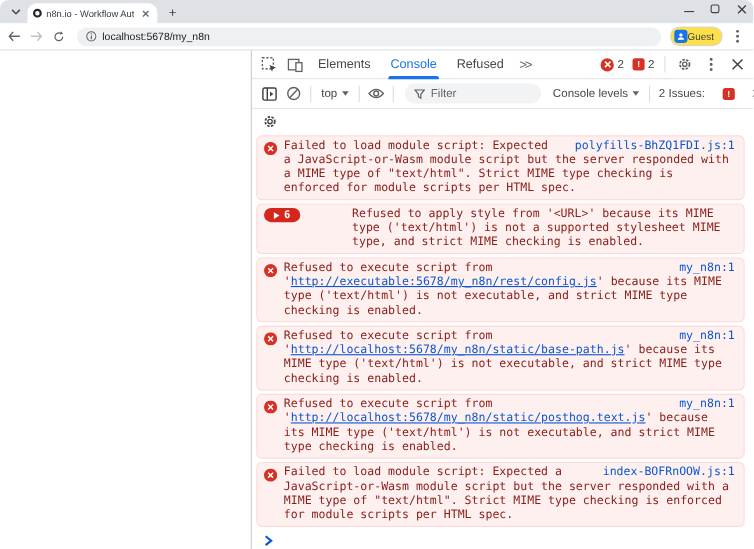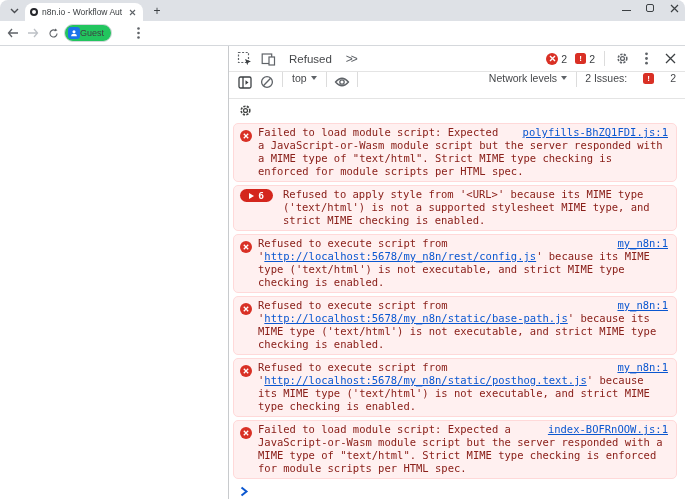--- a/index.html
+++ b/index.html
@@ -22,21 +22,21 @@
   .win-controls { position:absolute; right:6px; top:2px; display:flex; gap:14px; align-items:center; height:12px; }
   .win-btn { width:10px; height:10px; display:flex; align-items:center; justify-content:center; color:#3c4043; }
   .win-min { border-bottom:1.2px solid #3c4043; height:1px; width:9px; margin-top:5px; }
   .win-max { width:8px; height:8px; border:1.2px solid #3c4043; border-radius:2px; }
 
   .toolbar { height:25px; background:#fff; border-bottom:1px solid #d5d8dc; display:flex; align-items:center; padding:0 8px 0 4px; gap:2px; flex:none; }
   .nav-btn { width:18px; height:18px; display:flex; align-items:center; justify-content:center; font-size:12px; color:#5f6368; border-radius:50%; flex:none; }
   .nav-btn.disabled { color:#bdc1c6; }
   .omnibox { flex:1; height:17px; background:#eef1f4; border-radius:9px; display:flex; align-items:center; padding:0 8px; gap:5px; margin:0 6px; min-width:0; }
   .omni-url { font-size:9.5px; color:#202124; white-space:nowrap; }
-  .guest-pill { height:18px; border:1px solid #d5d8dc; border-radius:10px; display:flex; align-items:center; gap:0; padding:0 7px 0 3px; flex:none; margin-right:17px; background:#22c55e; }
+  .guest-pill { height:18px; border:1px solid #d5d8dc; border-radius:10px; display:flex; align-items:center; gap:0; padding:0 7px 0 3px; flex:none; margin-right:4px; background:#fde047; }
   .guest-avatar { width:12px; height:12px; background:#1a73e8; border-radius:3px; display:flex; align-items:center; justify-content:center; flex:none; }
   .guest-label { font-size:9px; color:#3c4043; }
   .kebab { width:14px; height:16px; display:flex; align-items:center; justify-content:center; flex:none; }
 
   
   .main { flex:1; display:flex; min-height:0; }
   .page { flex:1; background:#fff; }
   .devtools { width:457px; flex:none; border-left:1px solid #c8cacd; display:flex; flex-direction:column; background:#fff; min-width:0; }
 
   .dt-tabbar { height:26px; border-bottom:1px solid #e4e4e4; display:flex; align-items:center; padding:0 4px; gap:2px; flex:none; }
@@ -45,40 +45,40 @@
   .dt-tab.active { color:#1a73e8; }
   .dt-tab.active::after { content:""; position:absolute; left:6px; right:6px; bottom:0; height:2.5px; background:#1a73e8; border-radius:2px 2px 0 0; }
   .more-tabs { font-size:12px; color:#5f6368; padding:0 4px; letter-spacing:-2px; }
   .dt-spacer { flex:1; }
   .badge-group { display:flex; align-items:center; gap:3px; padding:0 3px; flex:none; }
   .count-txt { font-size:10.5px; color:#3c4043; }
   .err-circle { width:12px; height:12px; border-radius:50%; background:var(--err-red); display:flex; align-items:center; justify-content:center; flex:none; }
   .issue-sq { width:11px; height:11px; border-radius:2.5px; background:#d93025; color:#fff; font-size:8px; font-weight:bold; display:flex; align-items:center; justify-content:center; flex:none; }
   .vdiv { width:1px; height:15px; background:#dcdcdc; margin:0 4px; flex:none; }
 
-  .dt-toolbar { height:27px; border-bottom:1px solid #e4e4e4; display:flex; align-items:flex-start; padding:0 5px; flex:none; }
+  .dt-toolbar { height:27px; border-bottom:1px solid #e4e4e4; display:flex; align-items:center; padding:0 5px; flex:none; }
   .dd { display:flex; align-items:center; gap:4px; font-size:10.5px; color:#46484b; padding:0 5px; flex:none; }
   .caret { width:0; height:0; border-left:3.5px solid transparent; border-right:3.5px solid transparent; border-top:4px solid #5f6368; }
   .filter-pill { height:18px; width:124px; background:#f1f3f4; border-radius:9px; display:flex; align-items:center; gap:5px; padding:0 8px; margin:0 6px; flex:none; }
   .filter-pill input { border:0; outline:0; background:transparent; font-size:10.5px; color:#202124; width:80px; font-family:"Liberation Sans","DejaVu Sans",sans-serif; }
   .filter-pill input::placeholder { color:#5f6368; }
   .issues-summary { display:flex; align-items:center; gap:16px; font-size:10.5px; color:#46484b; padding:0 4px; flex:none; }
 
   .dt-settingsrow { height:22px; display:flex; align-items:center; padding:0 5px; flex:none; }
 
   
   .console-scroll { flex:1; overflow:hidden; padding:2px 8px 0 4px; }
   .console-card { background:var(--err-bg); border:1px solid var(--err-border); border-radius:5px; margin-bottom:3px; padding:2px 8px 3px 6px; display:flex; gap:6px; }
   .msg-icon { margin-top:1.5px; flex:none; }
   .collapse-badge { margin-top:1px; flex:none; height:13px; min-width:33px; background:#d4261d; border-radius:7px; color:#fff; display:flex; align-items:center; justify-content:center; gap:4px; padding:0 7px; }
   .collapse-badge .tri { width:0; height:0; border-top:3.5px solid transparent; border-bottom:3.5px solid transparent; border-left:5px solid #fff; }
   .collapse-badge .cnt { font-size:9.5px; font-weight:bold; font-family:"DejaVu Sans Mono",monospace; }
   .msg-body { flex:1; min-width:0; font-family:"DejaVu Sans Mono",monospace; font-size:10.5px; line-height:13px; color:var(--err-text); word-wrap:break-word; }
-  .msg-body.badge-msg { padding-left:4px; }
-  .src-link { float:right; margin-left:12px; color:var(--link-blue); text-decoration:underline; white-space:nowrap; font-family:"DejaVu Sans Mono",monospace; font-size:10.5px; }
+  .msg-body.badge-msg { padding-left:4px;margin-left:37px; }
+  .src-link { float:right; margin-left:12px; color:var(--link-blue); white-space:nowrap; font-family:"DejaVu Sans Mono",monospace; font-size:10.5px; }
   .clink { color:var(--link-blue); text-decoration:underline; white-space:nowrap; }
   .prompt-row { display:flex; align-items:flex-start; padding:4px 0 0 7px; }
 </style>
 </head>
 <body>
 
 <div class="window">
 
   <div class="tabstrip">
     <div class="tab-search">
@@ -121,20 +121,28 @@
       <svg width="12" height="10" viewBox="0 0 12 10">
           <path d="M7 1 L10.5 5 L7 9 M10.5 5 H1" stroke="#bdc1c6" stroke-width="1.3" fill="none"></path>
         </svg>
     </span>
     <span class="nav-btn">
       <svg width="11" height="11" viewBox="0 0 14 14">
           <path d="M11.5 7 A4.5 4.5 0 1 1 9.3 3.1" stroke="#5f6368" stroke-width="1.4" fill="none"></path>
           <path d="M9 0.5 L12 3 L8.6 4.6 Z" fill="#5f6368"></path>
         </svg>
     </span>
+    <div class="omnibox">
+      <svg width="10" height="10" viewBox="0 0 12 12">
+          <circle cx="6" cy="6" r="5" stroke="#5f6368" stroke-width="1.1" fill="none"></circle>
+          <rect x="5.4" y="2.8" width="1.3" height="1.3" fill="#5f6368"></rect>
+          <rect x="5.4" y="5.2" width="1.3" height="4" fill="#5f6368"></rect>
+        </svg>
+      <span class="omni-url">localhost:5678/my_n8n</span>
+    </div>
     <div class="guest-pill">
       <span class="guest-avatar">
         <svg width="8" height="8" viewBox="0 0 10 10">
             <circle cx="5" cy="3.4" r="1.9" fill="#fff"></circle>
             <path d="M1.4 9 Q1.6 6 5 6 Q8.4 6 8.6 9 Z" fill="#fff"></path>
           </svg>
       </span>
       <span class="guest-label">Guest</span>
     </div>
     <span class="kebab">
@@ -157,20 +165,22 @@
             <rect x="1.5" y="1.5" width="10" height="10" fill="none" stroke="#5f6368" stroke-width="1.2" stroke-dasharray="2,1.6"></rect>
             <path d="M8 8 L14 10.5 L11.2 11.4 L10.3 14.2 Z" fill="#3c4043"></path>
           </svg>
         </span>
         <span class="dt-iconbtn">
           <svg width="15" height="14" viewBox="0 0 15 14">
             <rect x="1.2" y="2" width="9.5" height="9.5" fill="none" stroke="#5f6368" stroke-width="1.2"></rect>
             <rect x="8" y="5" width="5.5" height="8" fill="#fff" stroke="#5f6368" stroke-width="1.2"></rect>
           </svg>
         </span>
+        <span class="dt-tab">Elements</span>
+        <span class="dt-tab active">Console</span>
         <span class="dt-tab">Refused</span>
         <span class="more-tabs">&gt;&gt;</span>
         <span class="dt-spacer"></span>
         <span class="badge-group">
           <span class="err-circle">
             <svg width="7" height="7" viewBox="0 0 7 7">
                 <path d="M1 1 L6 6 M6 1 L1 6" stroke="#fff" stroke-width="1.4"></path>
               </svg>
           </span>
           <span class="count-txt">2</span>
@@ -220,23 +230,29 @@
           <span class="caret"></span>
         </span>
         <span class="vdiv"></span>
         <span class="dt-iconbtn">
           <svg width="16" height="12" viewBox="0 0 16 12">
             <path d="M1.5 6 Q8 -1.5 14.5 6 Q8 13.5 1.5 6 Z" fill="none" stroke="#5f6368" stroke-width="1.3"></path>
             <circle cx="8" cy="6" r="2.2" fill="none" stroke="#5f6368" stroke-width="1.3"></circle>
           </svg>
         </span>
         <span class="vdiv"></span>
+        <span class="filter-pill">
+          <svg width="11" height="11" viewBox="0 0 12 12">
+              <path d="M1.5 2 H10.5 L7.2 6.2 V10 L4.8 8.6 V6.2 Z" fill="none" stroke="#5f6368" stroke-width="1.2"></path>
+            </svg>
+          <input placeholder="Filter" style="">
+        </span>
         <span class="dt-spacer"></span>
         <span class="dd">
-          <span>Network levels</span>
+          <span>Console levels</span>
           <span class="caret"></span>
         </span>
         <span class="vdiv"></span>
         <span class="issues-summary">
           <span>2 Issues:</span>
           <span class="issue-sq">!</span>
           <span>2</span>
         </span>
       </div>
 
@@ -262,21 +278,21 @@
               <span class="tri"></span>
               <span class="cnt">6</span>
             </span>
             <div class="msg-body badge-msg">Refused to apply style from '&lt;URL&gt;' because its MIME type ('text/html') is not a supported stylesheet MIME type, and strict MIME checking is enabled.</div>
           </div>
           <div class="console-card">
             <span class="msg-icon"><svg width="12" height="12" viewBox="0 0 12 12">
                 <circle cx="6" cy="6" r="6" fill="#d93025"></circle>
                 <path d="M3.8 3.8 L8.2 8.2 M8.2 3.8 L3.8 8.2" stroke="#fff" stroke-width="1.3"></path>
               </svg></span>
-            <div class="msg-body"><a class="src-link">my_n8n:1</a>Refused to execute script from '<a class="clink">http://localhost:5678/my_n8n/rest/config.js</a>' because its MIME type ('text/html') is not executable, and strict MIME type checking is enabled.</div>
+            <div class="msg-body"><a class="src-link">my_n8n:1</a>Refused to execute script from '<a class="clink">http://executable:5678/my_n8n/rest/config.js</a>' because its MIME type ('text/html') is not executable, and strict MIME type checking is enabled.</div>
           </div>
           <div class="console-card">
             <span class="msg-icon"><svg width="12" height="12" viewBox="0 0 12 12">
                 <circle cx="6" cy="6" r="6" fill="#d93025"></circle>
                 <path d="M3.8 3.8 L8.2 8.2 M8.2 3.8 L3.8 8.2" stroke="#fff" stroke-width="1.3"></path>
               </svg></span>
             <div class="msg-body"><a class="src-link">my_n8n:1</a>Refused to execute script from '<a class="clink">http://localhost:5678/my_n8n/static/base-path.js</a>' because its MIME type ('text/html') is not executable, and strict MIME type checking is enabled.</div>
           </div>
           <div class="console-card">
             <span class="msg-icon"><svg width="12" height="12" viewBox="0 0 12 12">

